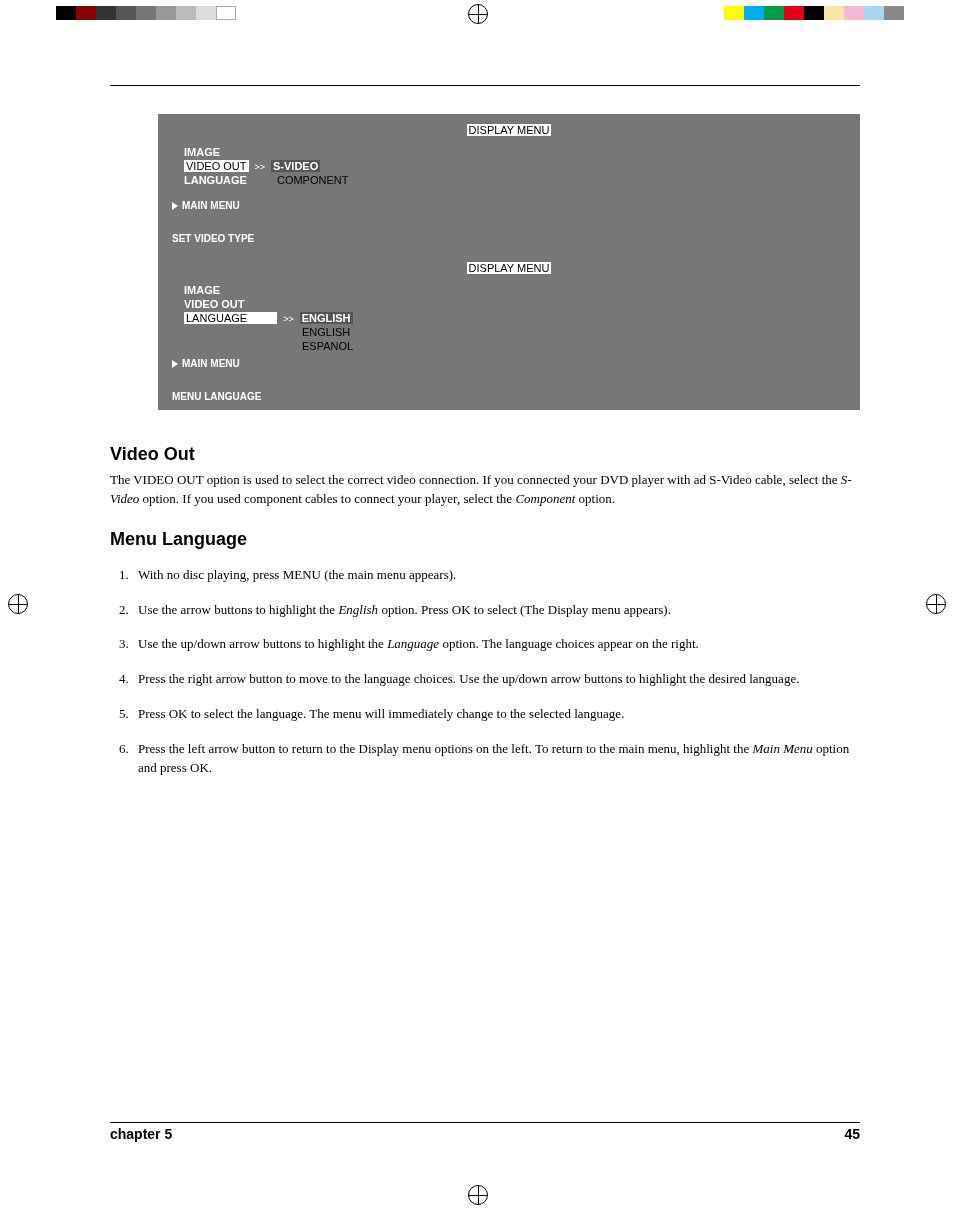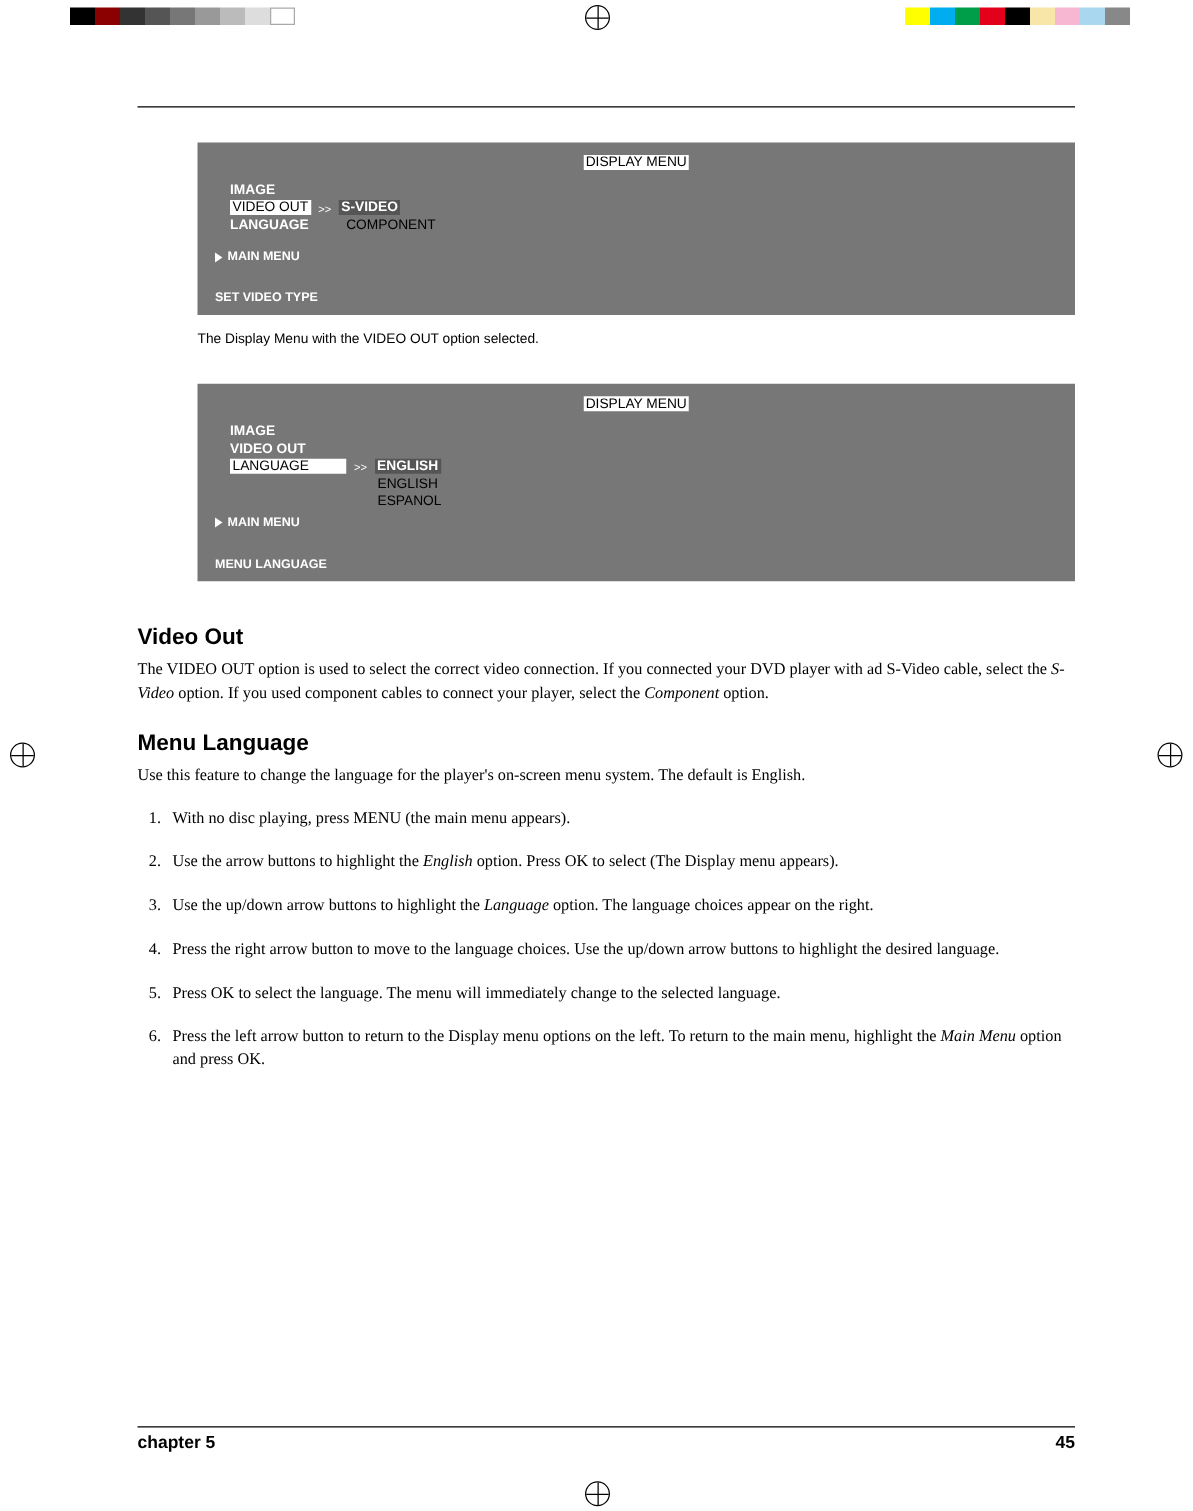--- a/index.html
+++ b/index.html
@@ -138,21 +138,21 @@
     margin-top: 16px;
   }
   .rightcol p { margin: 0 0 16px 0; }
   .rightcol ol { margin: 8px 0 0 0; padding-left: 22px; }
   .rightcol li { margin-bottom: 10px; padding-left: 6px; }
   .it { font-style: italic; }
 
   .footer {
     position: absolute;
     left: 110px;
-    bottom: 48px;
+    bottom: 67px;
     width: 750px;
     display: flex;
     justify-content: space-between;
     align-items: center;
     font-family: Arial, Helvetica, sans-serif;
     font-weight: bold;
     font-size: 14px;
   }
   .footer .hr {
     position:absolute;
@@ -217,21 +217,20 @@
             <span style="flex:0 0 18px"></span>
             <span style="color:#000">COMPONENT</span>
           </div>
           <div class="mainmenu">
             <div class="tri"></div>
             <span>MAIN MENU</span>
           </div>
           <div style="height:18px"></div>
           <div class="osd-foot">SET VIDEO TYPE</div>
         </div>
-        <div class="caption">The Display Menu with the VIDEO OUT option selected.</div>
 
         <div class="osd">
           <div class="osd-title">DISPLAY MENU</div>
           <div class="osd-line bold">
               <span>IMAGE</span>
             </div>
           <div class="osd-line bold">
               <span>VIDEO OUT</span>
             </div>
           <div class="osd-line">
@@ -256,21 +255,20 @@
         </div>
       </div>
 
       <div class="rightcol">
         <h2>Video Out</h2>
         <p>
           <span>The VIDEO OUT option is used to select the correct video connection. If you connected your DVD player with ad S-Video cable, select the </span><span class="it">S-Video</span><span> option. If you used component cables to connect your player, select the </span><span class="it">Component</span><span> option.</span>
         </p>
 
         <h2 style="margin-top:20px">Menu Language</h2>
-        <p>Use this feature to change the language for the player's on-screen menu system. The default is English.</p>
         <ol>
           <li>With no disc playing, press MENU (the main menu appears).</li>
           <li>
             <span>Use the arrow buttons to highlight the </span><span class="it">English</span><span> option. Press OK to select (The Display menu appears).</span>
           </li>
           <li>
             <span>Use the up/down arrow buttons to highlight the </span><span class="it">Language</span><span> option.  The language choices appear on the right.</span>
           </li>
           <li>Press the right arrow button to move to the language choices. Use the up/down arrow buttons to highlight the desired language.</li>
           <li>Press OK to select the language. The menu will immediately change to the selected language.</li>

